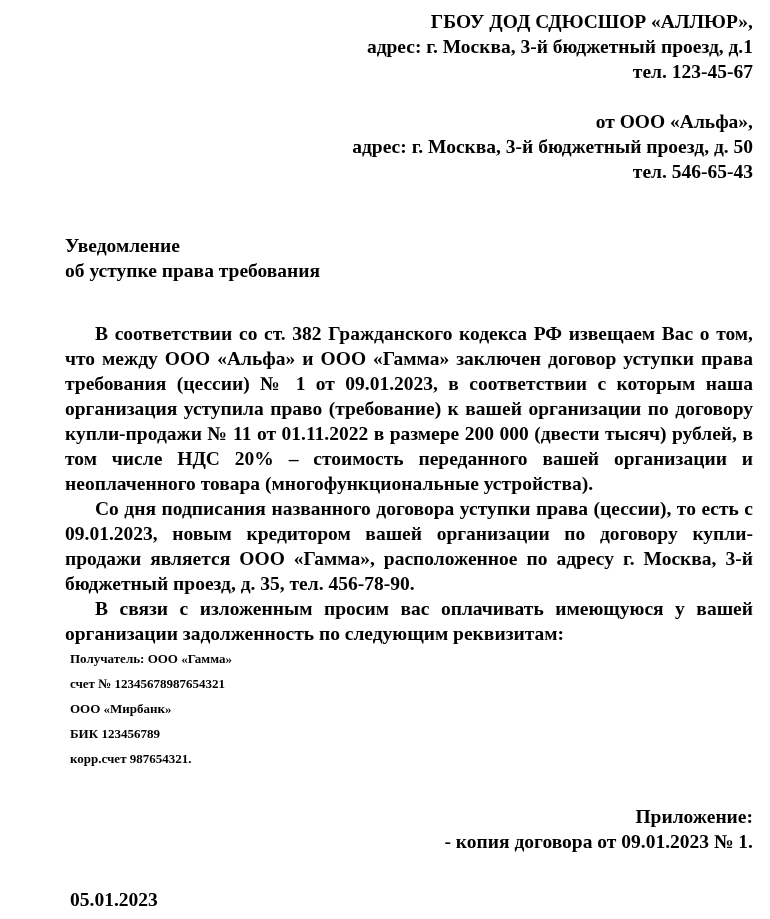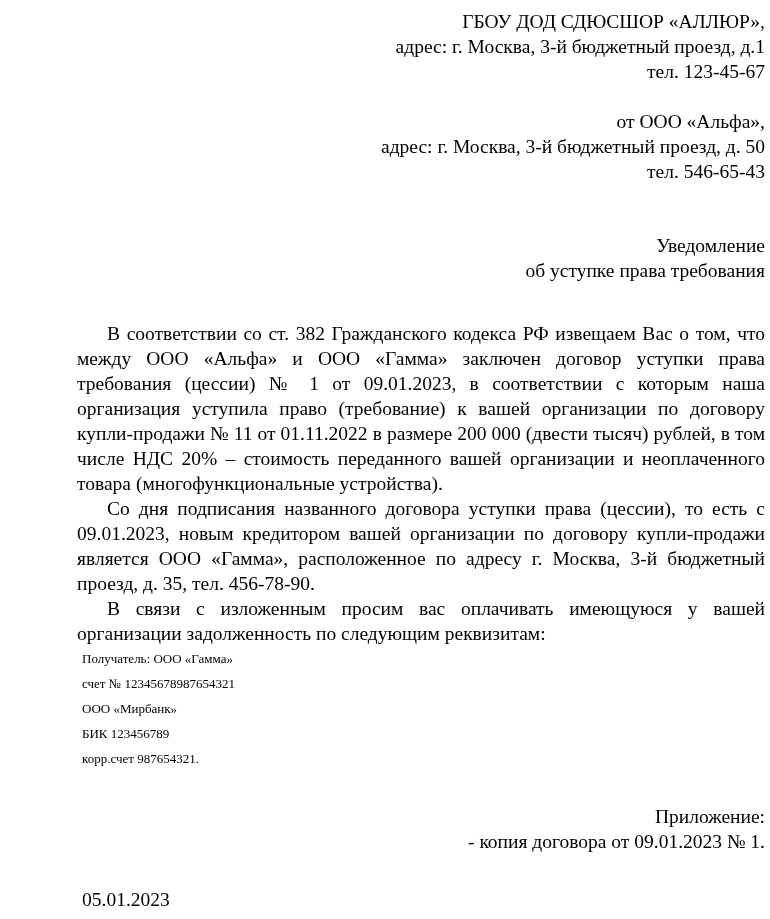--- a/index.html
+++ b/index.html
@@ -16,38 +16,39 @@
   .page {
     position: relative;
     width: 770px;
     height: 919px;
     background: #ffffff;
     overflow: hidden;
     box-sizing: border-box;
   }
   .content {
     position: absolute;
-    left: 77px;
+    left: 65px;
     top: 0;
     width: 688px;   
+    font-weight: bold;
   }
 
   
   .header-block {
     text-align: right;
     font-size: 19.5px;
     line-height: 25px;
   }
   .header-block .hline { display: block; white-space: nowrap; }
   .header-block.org { margin-top: 9px; }
   .header-block.from { margin-top: 25px; }
 
   
   .title-block {
-    text-align: right;
+    text-align: left;
     font-size: 19.5px;
     line-height: 25px;
     margin-top: 49px;
   }
   .title-block .tline { display: block; }
 
   
   .body-par {
     text-align: justify;
     text-align-last: left;

